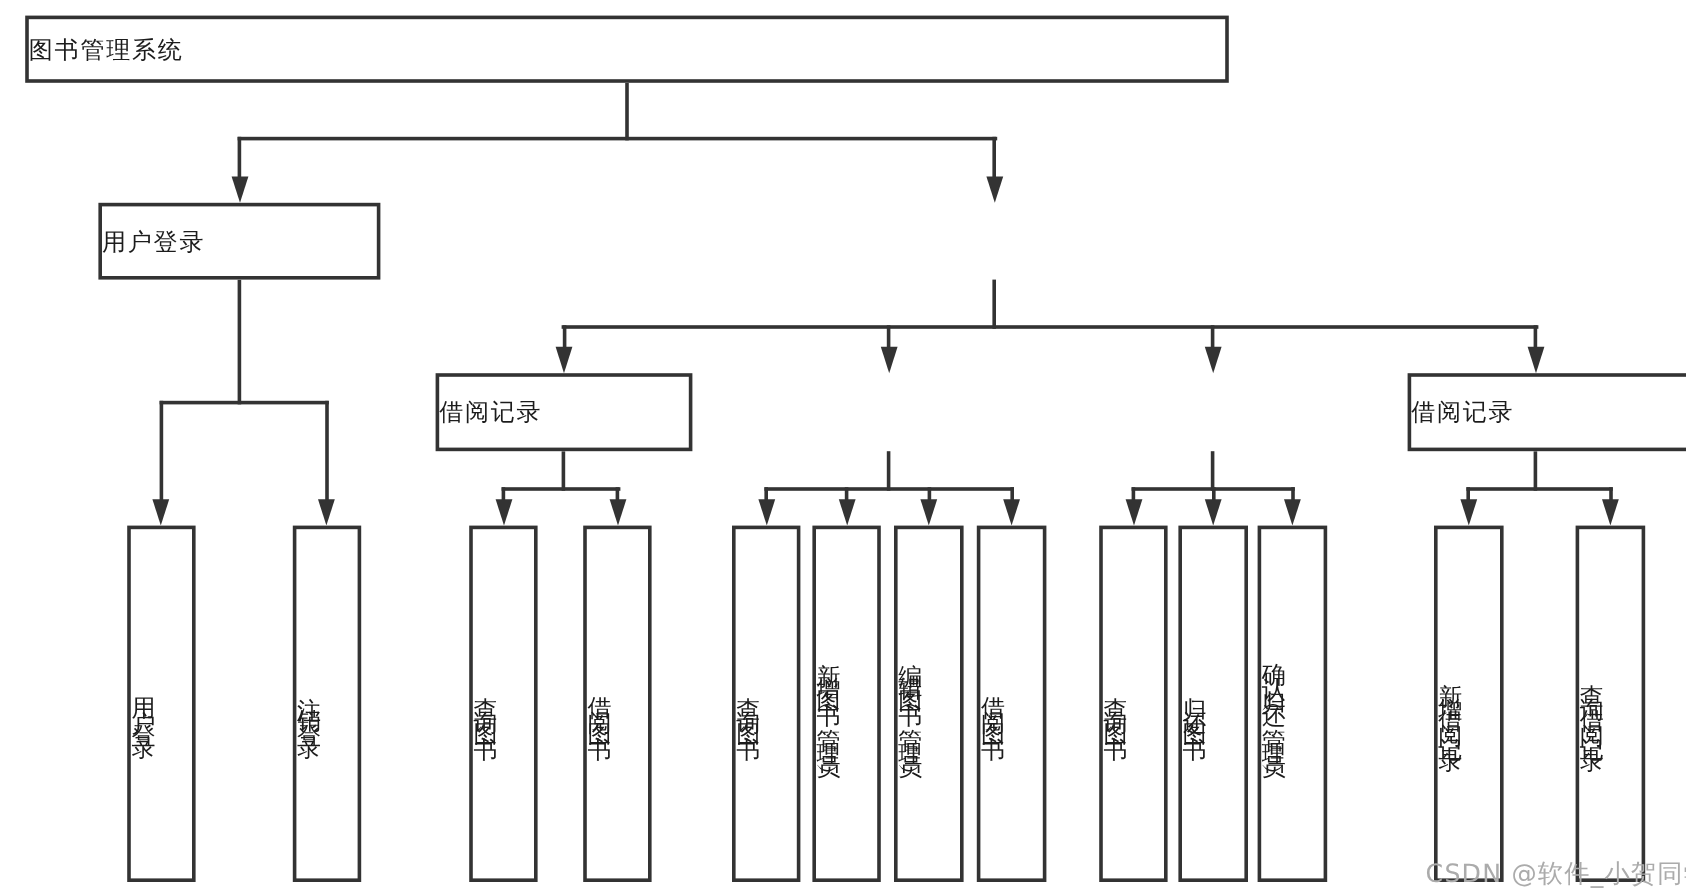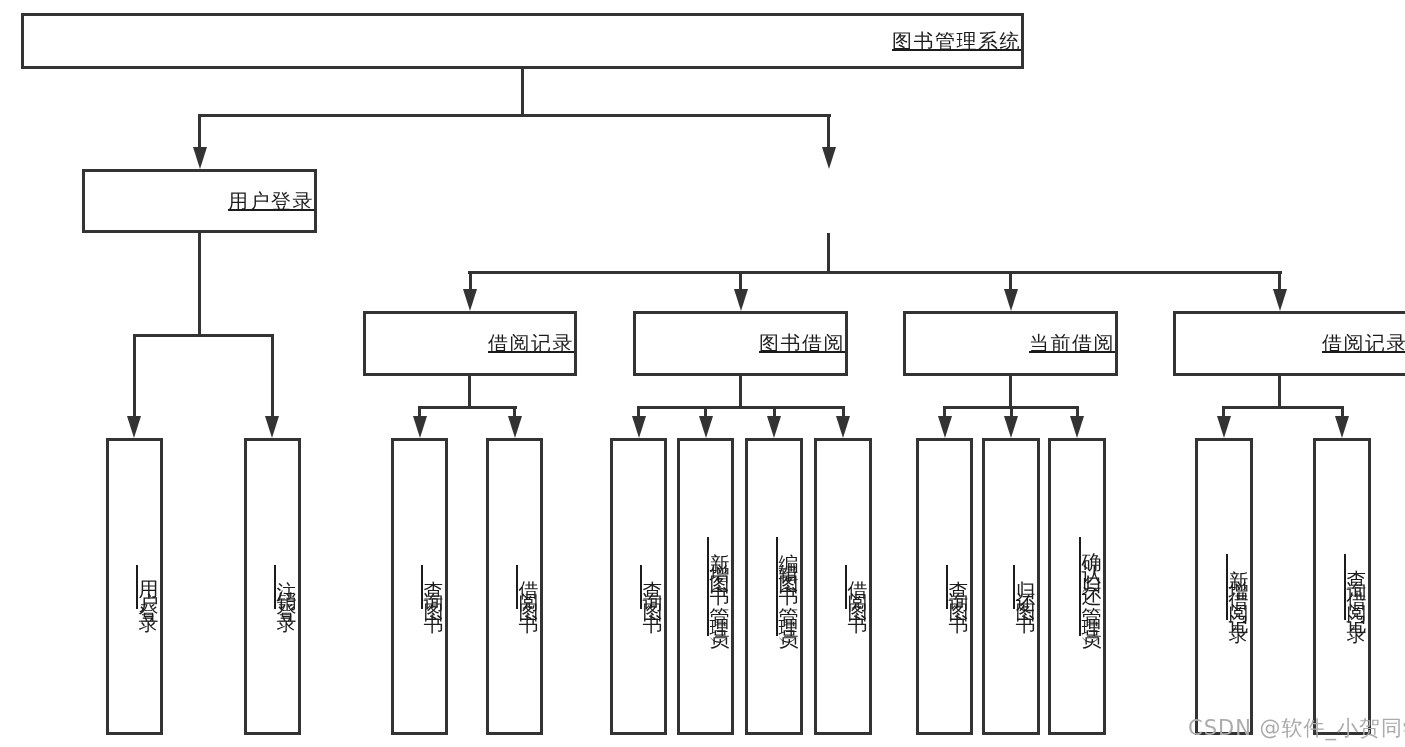--- a/index.html
+++ b/index.html
@@ -4,21 +4,21 @@
 <style>
   html,body{margin:0;padding:0;background:#ffffff;}
   .canvas{
     position:relative;width:1405px;height:747px;background:var(--background,#ffffff);
     font-family:"DejaVu Sans","Liberation Sans",sans-serif;overflow:hidden;
     color:var(--text,#1f1f1f);
   }
   .box{
     position:absolute;box-sizing:border-box;background:var(--box-fill,#ffffff);
     border:3px solid var(--line,#333333);
-    display:flex;align-items:center;justify-content:flex-end;z-index:2;text-decoration:underline;
+    display:flex;align-items:center;justify-content:flex-start;z-index:2;
   }
   .hbox .lbl{font-size:20px;letter-spacing:1.5px;white-space:nowrap;}
   .vbox .lbl{
     writing-mode:vertical-rl;text-orientation:mixed;
     font-size:20px;line-height:1.1;letter-spacing:11px;white-space:nowrap;
   }
   .line{position:absolute;background:var(--line,#333333);z-index:1;}
   .head{
     position:absolute;width:0;height:0;z-index:1;
     border-left:7px solid transparent;border-right:7px solid transparent;
@@ -97,26 +97,20 @@
     <span class="lbl">图书管理系统</span>
   </div>
 
   <div class="box hbox" style="left:82px;top:169px;width:235px;height:64px;">
     <span class="lbl">用户登录</span>
   </div>
 
   <div class="box hbox" style="left:363px;top:311px;width:214px;height:65px;">
     <span class="lbl">借阅记录</span>
   </div>
-  <div class="box hbox" style="left:633px;top:311px;width:215px;height:65px;">
-    <span class="lbl">图书借阅</span>
-  </div>
-  <div class="box hbox" style="left:903px;top:311px;width:215px;height:65px;">
-    <span class="lbl">当前借阅</span>
-  </div>
   <div class="box hbox" style="left:1173px;top:311px;width:238px;height:65px;">
     <span class="lbl">借阅记录</span>
   </div>
 
   <div class="box vbox" style="left:106px;top:438px;width:57px;height:297px;">
     <span class="lbl">用户登录</span>
   </div>
   <div class="box vbox" style="left:244px;top:438px;width:57px;height:297px;">
     <span class="lbl">注销登录</span>
   </div>

